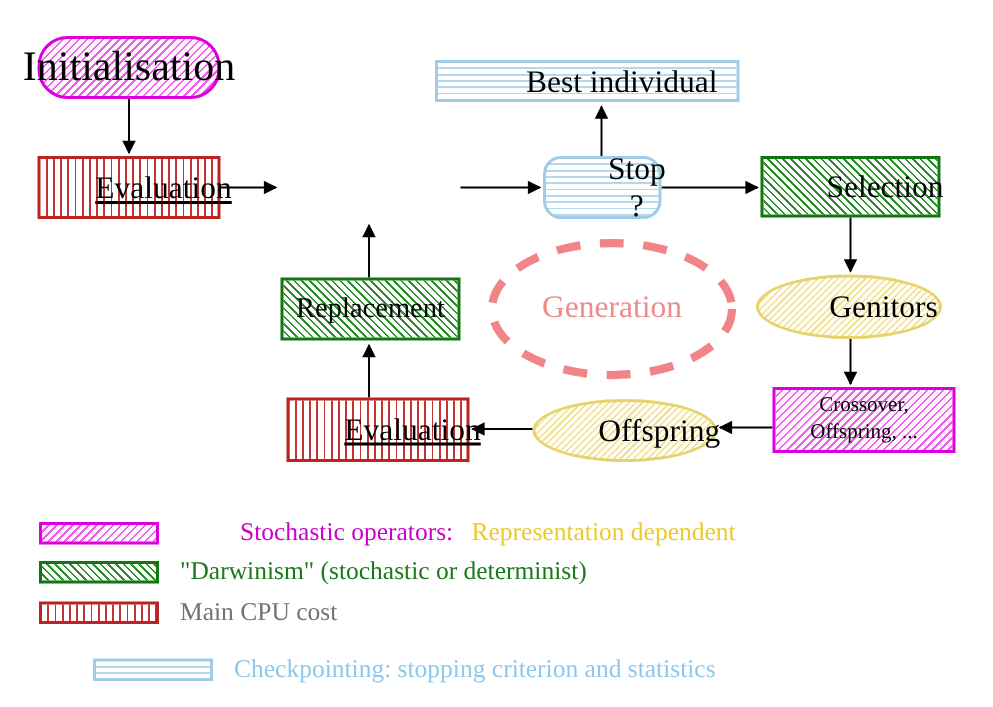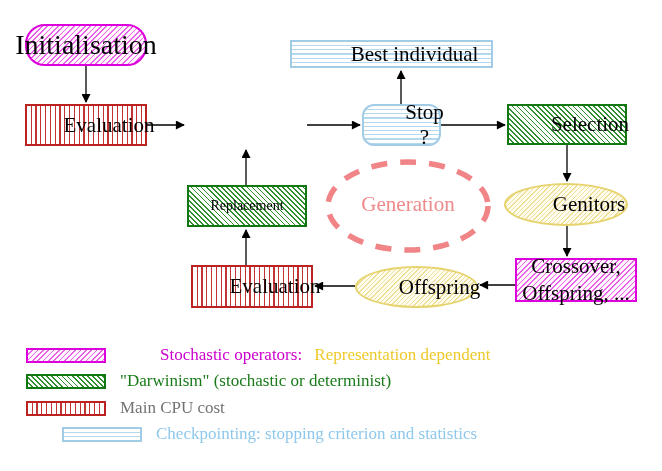--- a/index.html
+++ b/index.html
@@ -12,38 +12,39 @@
     text-align:center;color:#000;box-sizing:border-box;
   }
   
   .hatch-magenta{
     border:2px solid #dd00dd;
     background:repeating-linear-gradient(135deg,#fff7fd 0px,#fff7fd 2.6px,#e961e9 2.6px,#e961e9 3.8px);
   }
   .stripes-red{
     border:2px solid #bb2222;
     background:repeating-linear-gradient(90deg,#ffffff 0px,#ffffff 3.6px,#c23434 3.6px,#c23434 4.8px);
+    text-decoration:underline;
   }
   .hatch-green{
     border:2px solid #117711;
     background:repeating-linear-gradient(45deg,#ffffff 0px,#ffffff 2.4px,#2f8f2f 2.4px,#2f8f2f 3.6px);
   }
   .stripes-cyan{
     border:2px solid #a2cce6;
     background:repeating-linear-gradient(180deg,#ffffff 0px,#ffffff 3px,#b4d8ee 3px,#b4d8ee 4.2px);
   }
   .ellipse-yellow{
     border:2px solid #e6d36e;border-radius:50%;
     background:repeating-linear-gradient(135deg,#fffdf2 0px,#fffdf2 2.2px,#f0df96 2.2px,#f0df96 3.2px);
   }
   .rounded{border-radius:12px;}
   .lbl-xl{font-size:21px;padding-left:46px;}
   .lbl-lg{font-size:28px;border-radius:20px;}
-  .lbl-md{font-size:14px;}
-  .lbl-sm{font-size:21px;line-height:1.28;}
+  .lbl-md{font-size:19px;}
+  .lbl-sm{font-size:14px;line-height:1.28;}
   .arrow-layer{position:absolute;left:0;top:0;width:662px;height:471px;}
   .generation-label{
     position:absolute;left:326px;top:192px;width:164px;text-align:center;
     font-size:21px;color:#ef8a8a;
   }
   
   .legend-row{position:absolute;left:26px;display:flex;align-items:center;}
   .swatch{width:80px;height:15px;flex:0 0 auto;box-sizing:border-box;}
   .legend-text{margin-left:14px;font-size:17px;white-space:nowrap;}
   .lg-magenta{color:#cc00cc;}
@@ -134,18 +135,18 @@
   <div class="legend-row" style="top:371px;">
     <div class="swatch hatch-green"></div>
     <div class="legend-text lg-green">"Darwinism" (stochastic or determinist)</div>
   </div>
 
   <div class="legend-row" style="top:398px;">
     <div class="swatch stripes-red"></div>
     <div class="legend-text lg-red">Main CPU cost</div>
   </div>
 
-  <div class="legend-row" style="top:424px;padding-left:36px;">
+  <div class="legend-row" style="top:436px;padding-left:36px;">
     <div class="swatch stripes-cyan"></div>
     <div class="legend-text lg-blue">Checkpointing: stopping criterion and statistics</div>
   </div>
 
 </div>
 
 </body></html>

